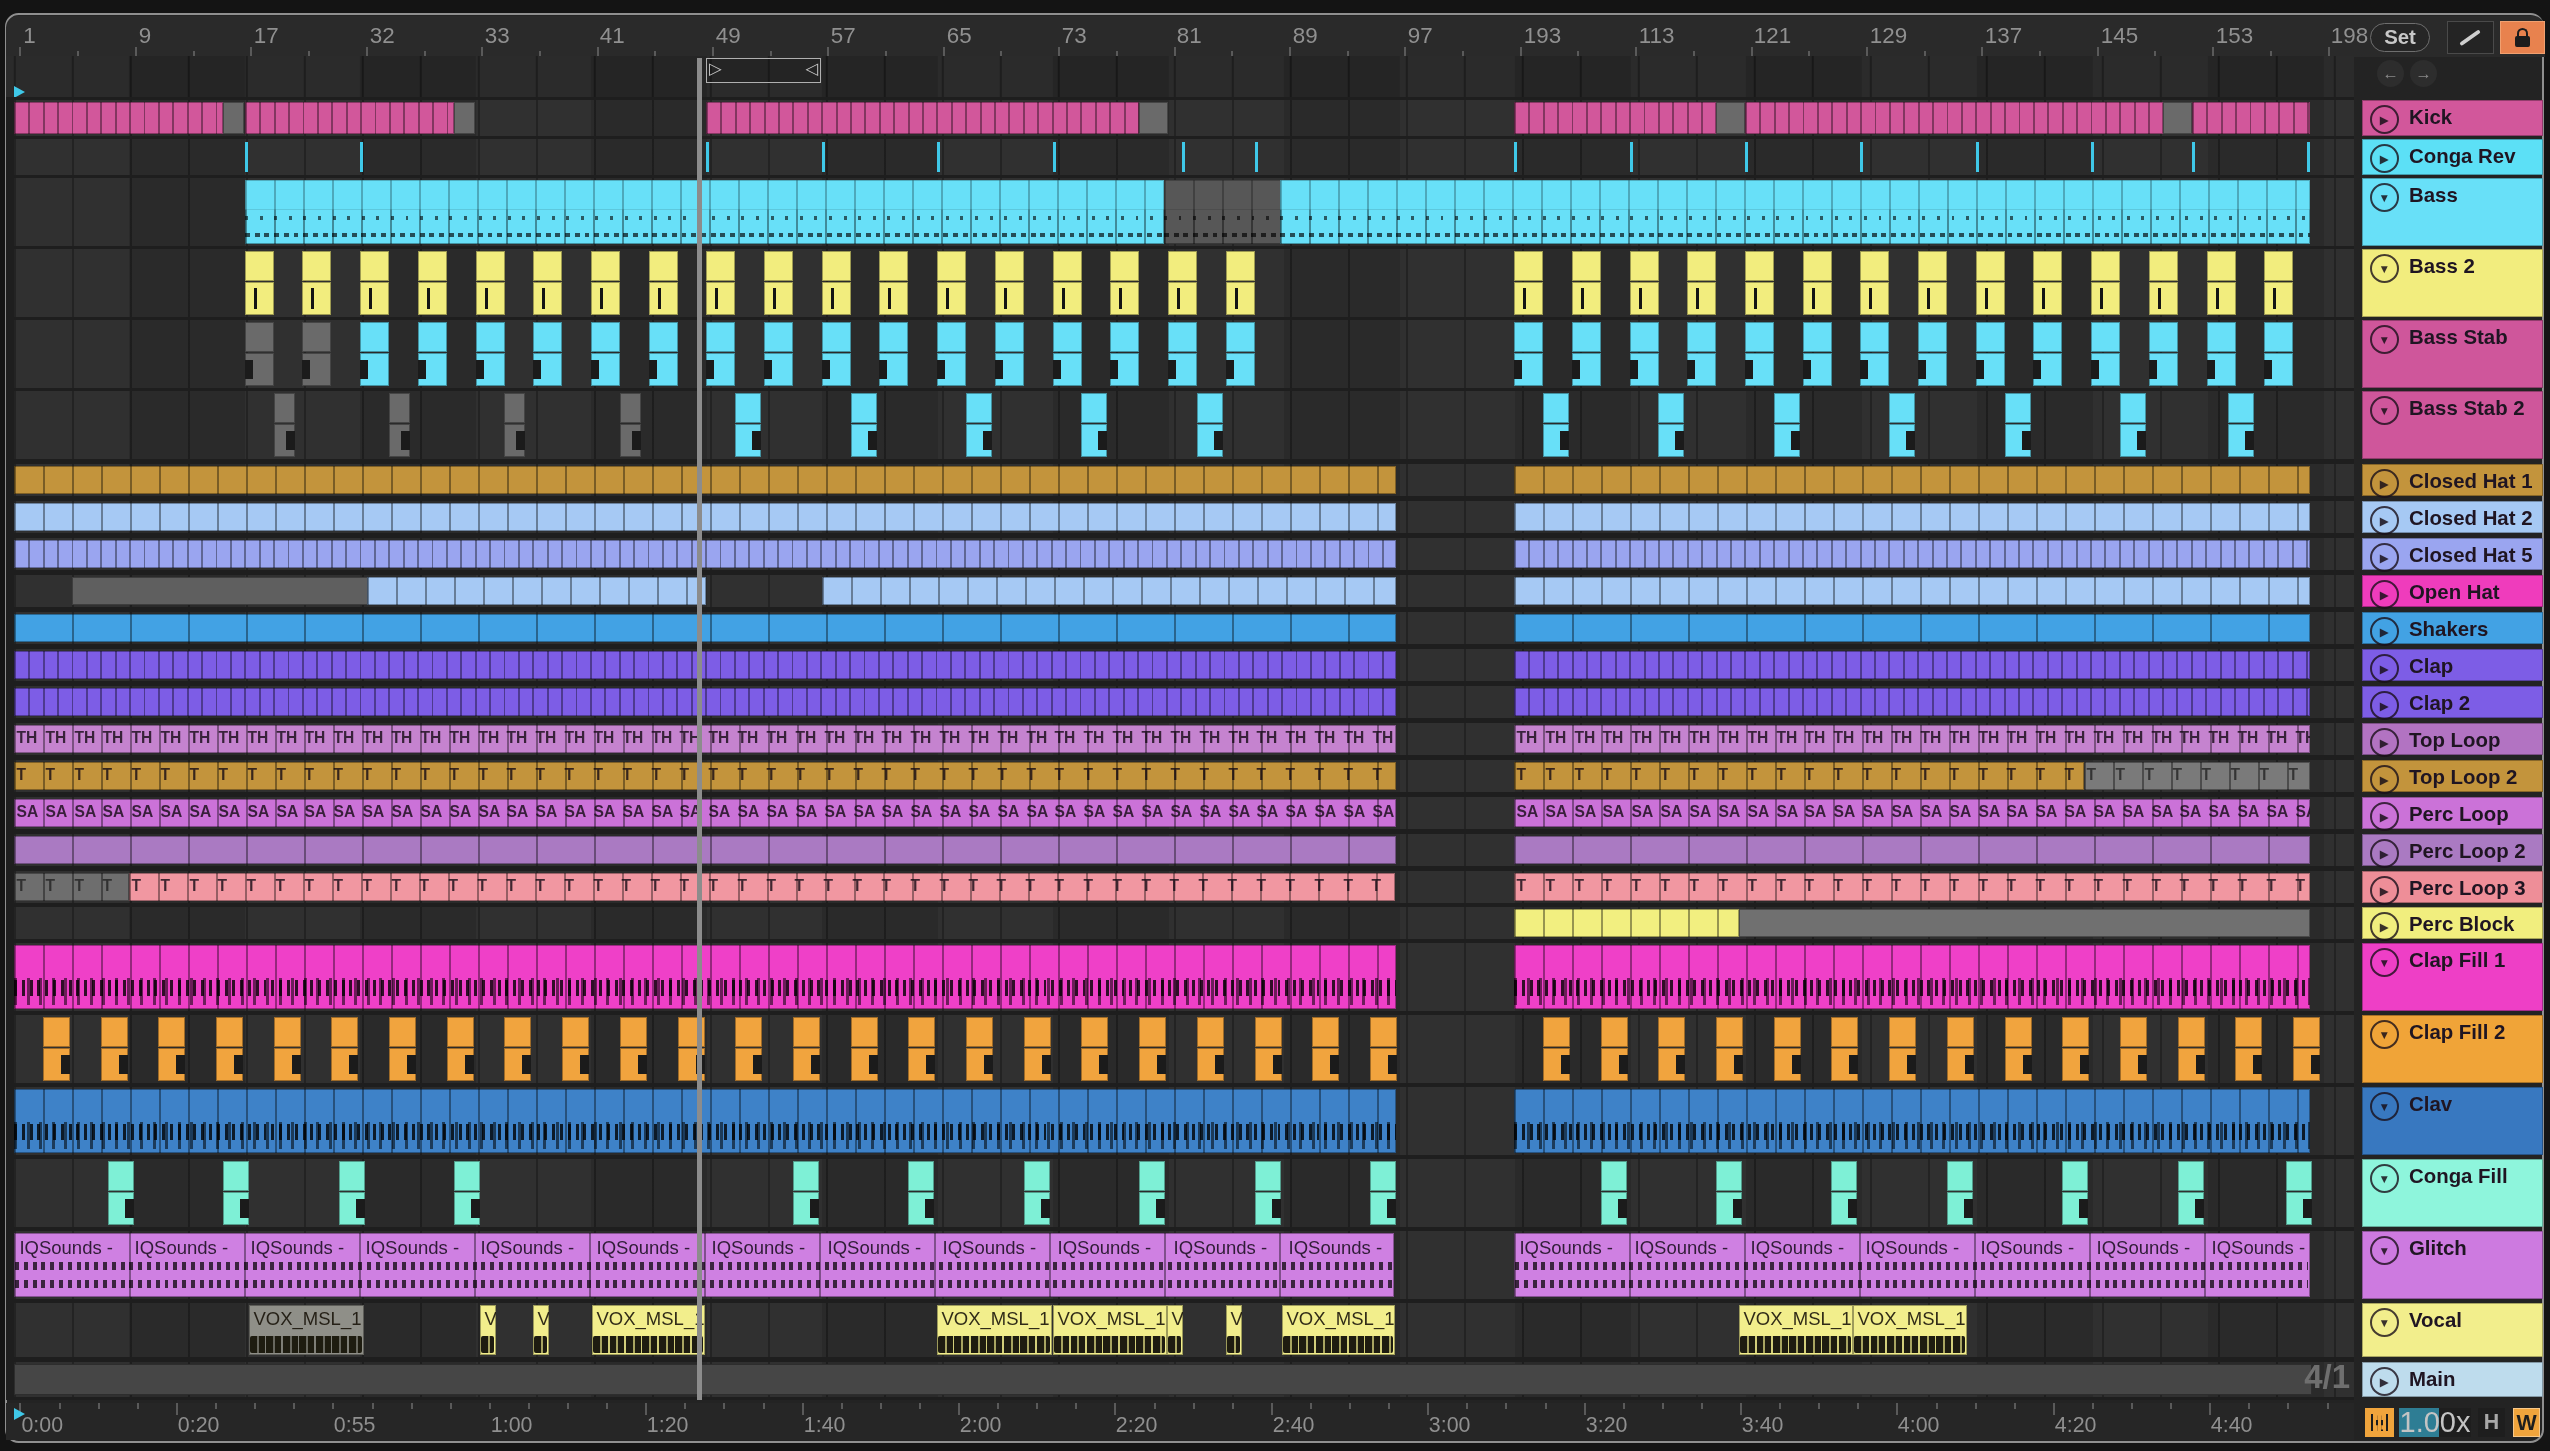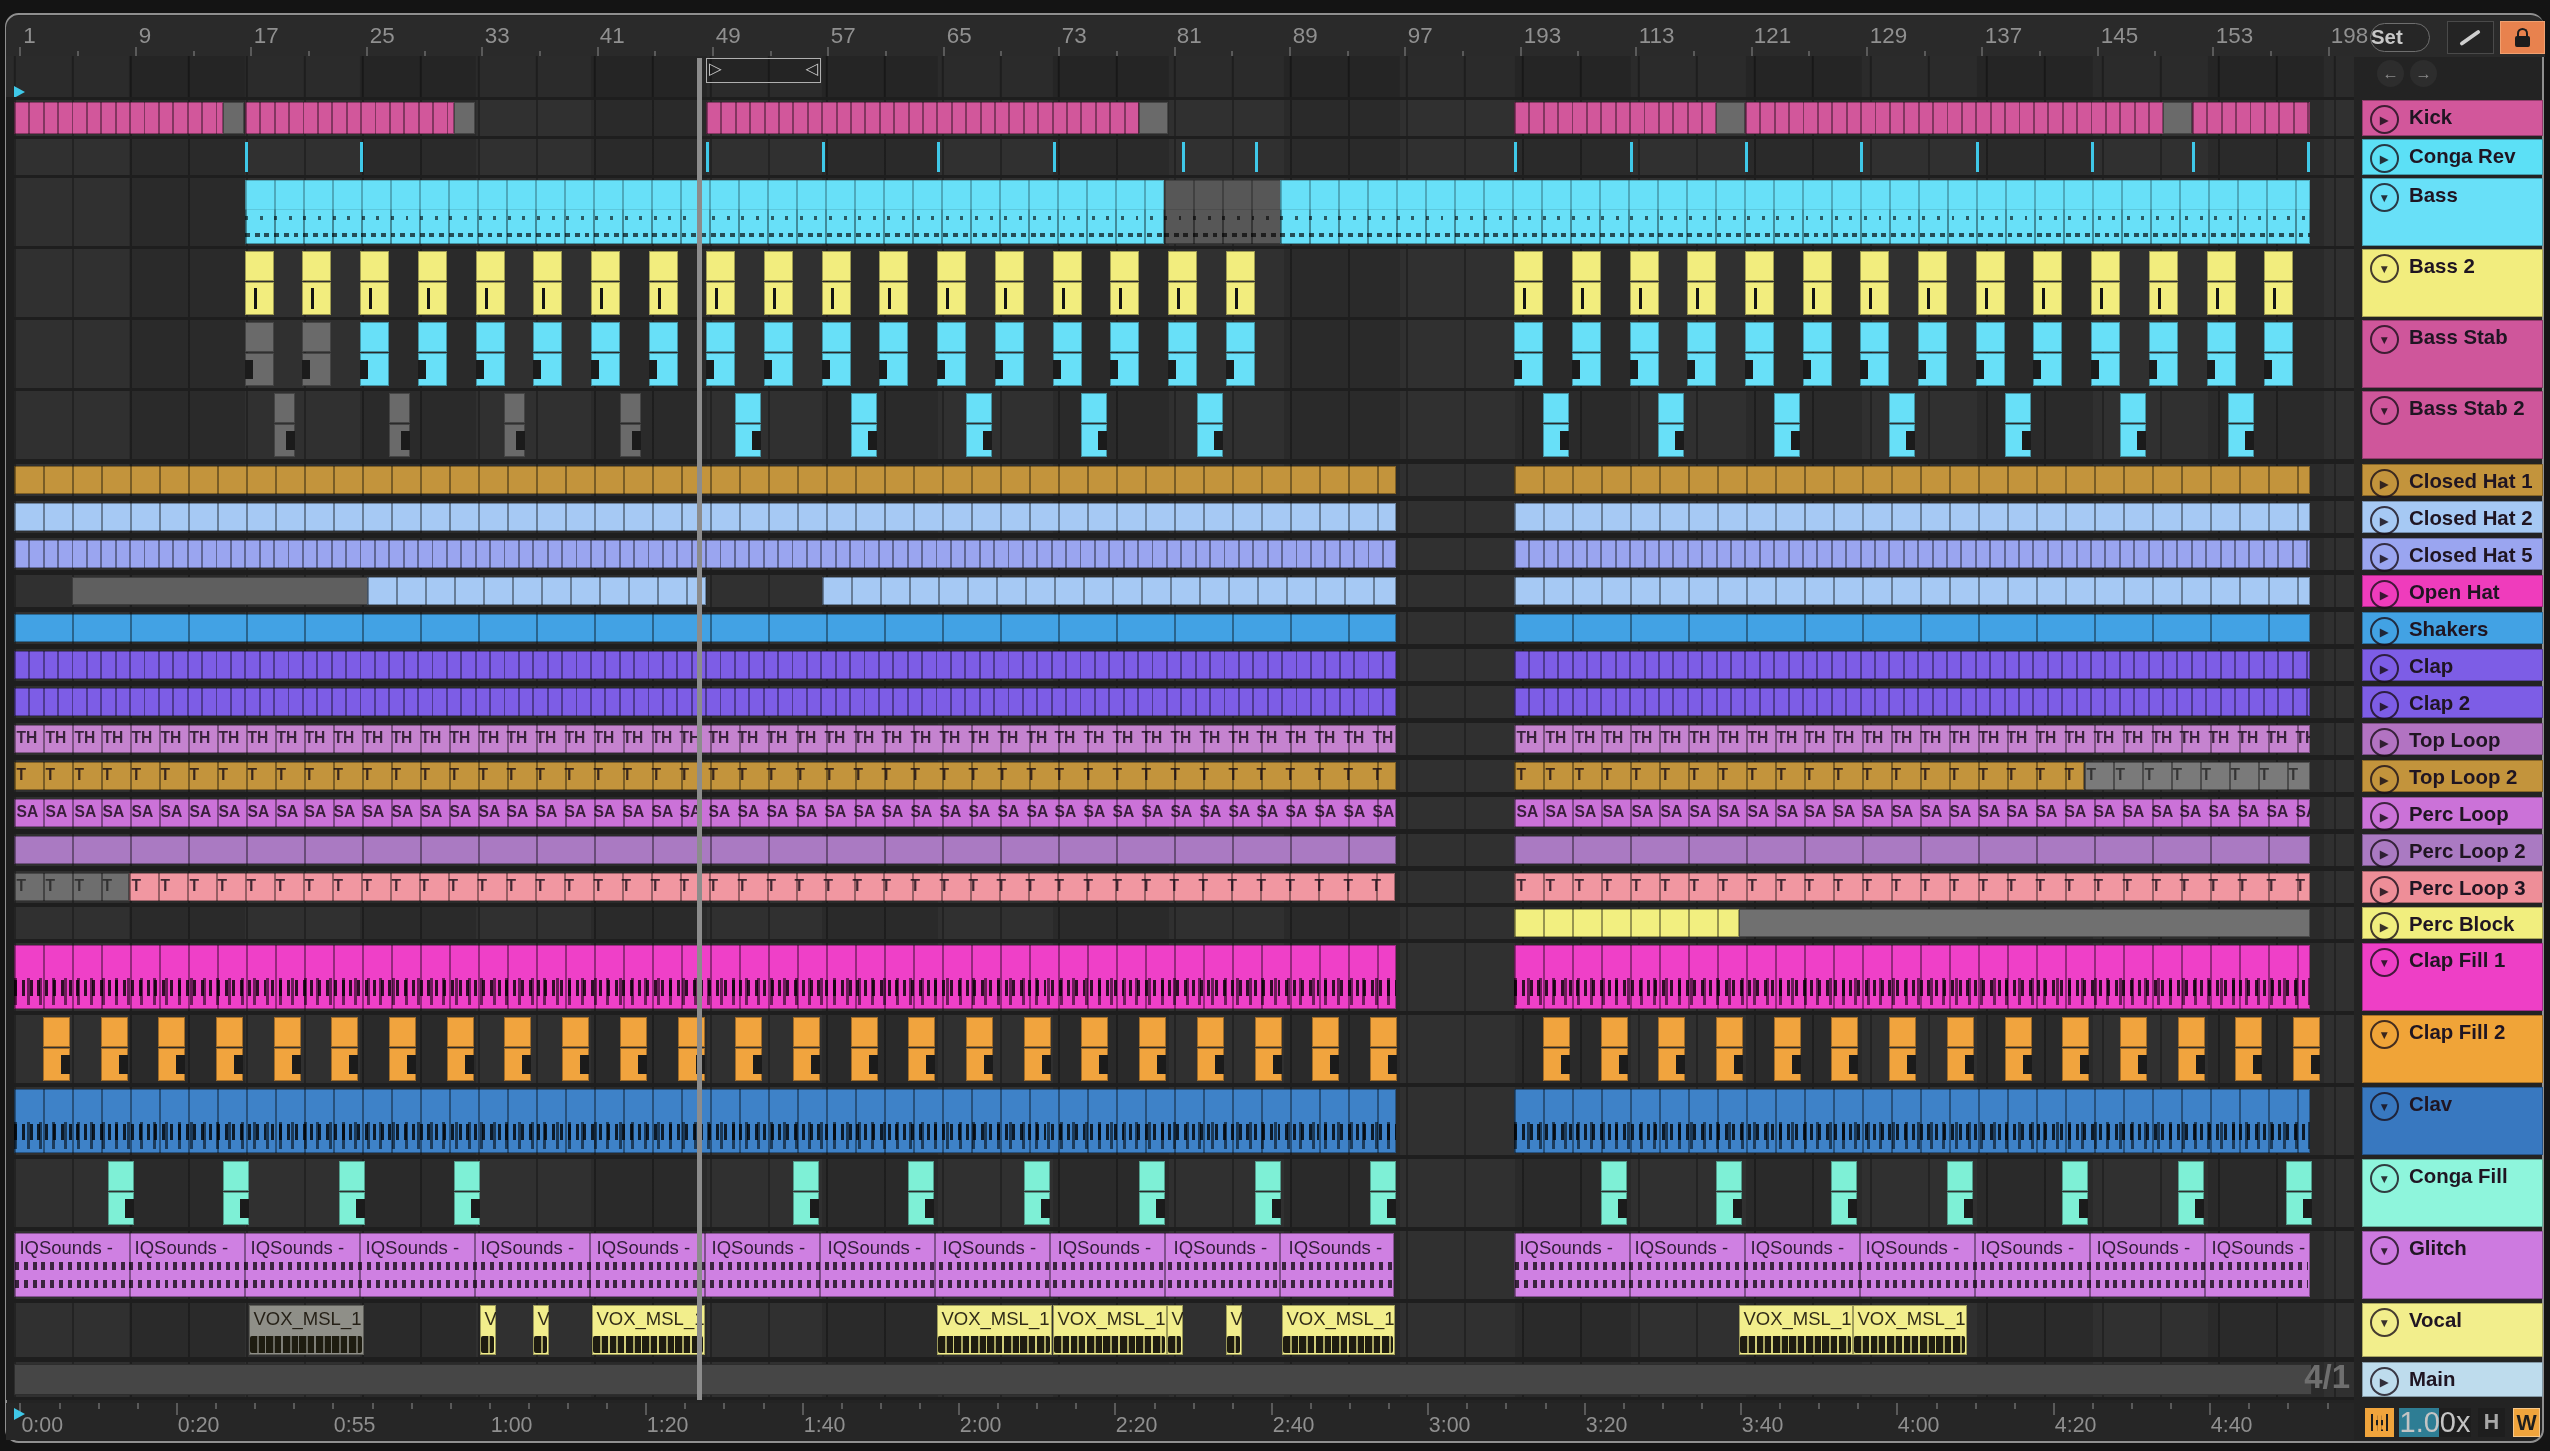--- a/index.html
+++ b/index.html
@@ -37,21 +37,21 @@
   .hicon{position:absolute;left:7.8px;top:4.9px;width:25px;height:25px;border:2.9px solid rgba(25,15,25,0.8);border-radius:50%;color:rgba(25,15,25,0.85);font-size:11.7px;line-height:25px;text-align:center;}
   .hname{position:absolute;left:47px;top:5.8px;font-size:20.4px;font-weight:bold;color:#1f1522;white-space:nowrap;}
   #headers{position:absolute;left:2362px;top:0;width:185px;height:1451px;}
   #timeruler{position:absolute;left:5.8px;top:1403px;width:2348px;height:37px;background:#262626;overflow:hidden;}
   .timelab{position:absolute;top:9.7px;font-size:21.4px;color:#8f8f8f;}
   .timetick{position:absolute;top:0;width:1.9px;background:#5a5a5a;}
   #loopbrace{position:absolute;top:58px;height:25px;border:1.9px solid #b0b0b0;background:rgba(0,0,0,0.15);box-sizing:border-box;}
   #loopbrace span{position:absolute;top:-1px;font-size:16.5px;color:#c8c8c8;line-height:21.4px;}
   #playhead{position:absolute;top:58px;width:4.9px;height:1342px;background:#8c8c8c;}
   .startmark{width:0;height:0;border-top:6.8px solid transparent;border-bottom:6.8px solid transparent;border-left:11.7px solid #3fc8e8;position:absolute;}
-  .pill{position:absolute;background:#262626;border:1.9px solid #6e6e6e;border-radius:15.6px;color:#c8c8c8;font-size:20.4px;font-weight:bold;text-align:left;line-height:27px;}
+  .pill{position:absolute;background:#262626;border:1.9px solid #6e6e6e;border-radius:15.6px;color:#c8c8c8;font-size:20.4px;font-weight:bold;text-align:center;line-height:27px;}
   .circbtn{position:absolute;width:27px;height:27px;border-radius:50%;background:#2d2d2d;color:#8a8a8a;text-align:center;line-height:27px;font-size:16.5px;}
   .sqbtn{position:absolute;box-sizing:border-box;text-align:center;}
   #linkbtn{background:#242424;border:1px solid #4a4a4a;}
   #linkbtn svg{margin-top:5.8px;}
   #lockbtn{background:#e8824e;border:1px solid #f0a070;}
   .lockglyph{position:relative;display:inline-block;width:15.6px;height:10.7px;background:#1c1c1c;margin-top:13.6px;border-radius:1.9px;}
   .lockglyph:before{content:"";position:absolute;left:1.9px;top:-7.8px;width:7.8px;height:7.8px;border:2.9px solid #1c1c1c;border-bottom:none;border-radius:5.8px 5.8px 0 0;}
   #wavebtn{background:#f0a43c;}
   .waveglyph{display:inline-block;width:17.5px;height:17.5px;margin-top:5.8px;background-image:repeating-linear-gradient(90deg,#1c1c1c 0 1.9px,transparent 1.9px 4.9px);clip-path:polygon(0 35%,100% 35%,100% 65%,0 65%,0 0,20% 0,20% 100%,40% 100%,40% 10%,60% 10%,60% 90%,80% 90%,80% 0,100% 0,100% 100%,0 100%);}
   #zoombox{background:linear-gradient(90deg,#2e7d94 0 56%,#1e1e1e 56%);color:#c4c4c4;font-size:29px;line-height:29px;}
@@ -102,21 +102,21 @@
       <div class="bartick" style="left: 1975px; height: 9.7px;"></div>
       <div class="bartick" style="left: 2033px; height: 5.8px;"></div>
       <div class="bartick" style="left: 2091px; height: 9.7px;"></div>
       <div class="bartick" style="left: 2148px; height: 5.8px;"></div>
       <div class="bartick" style="left: 2206px; height: 9.7px;"></div>
       <div class="bartick" style="left: 2264px; height: 5.8px;"></div>
       <div class="bartick" style="left: 2322px; height: 9.7px;"></div>
       <span class="barnum" style="left: 17.5px;">1</span>
       <span class="barnum" style="left: 133px;">9</span>
       <span class="barnum" style="left: 248px;">17</span>
-      <span class="barnum" style="left: 364px;">25</span>
+      <span class="barnum" style="left: 364px;">32</span>
       <span class="barnum" style="left: 479px;">33</span>
       <span class="barnum" style="left: 594px;">41</span>
       <span class="barnum" style="left: 710px;">49</span>
       <span class="barnum" style="left: 825px;">57</span>
       <span class="barnum" style="left: 941px;">65</span>
       <span class="barnum" style="left: 1056px;">73</span>
       <span class="barnum" style="left: 1171px;">81</span>
       <span class="barnum" style="left: 1287px;">89</span>
       <span class="barnum" style="left: 1402px;">97</span>
       <span class="barnum" style="left: 1518px;">193</span>

